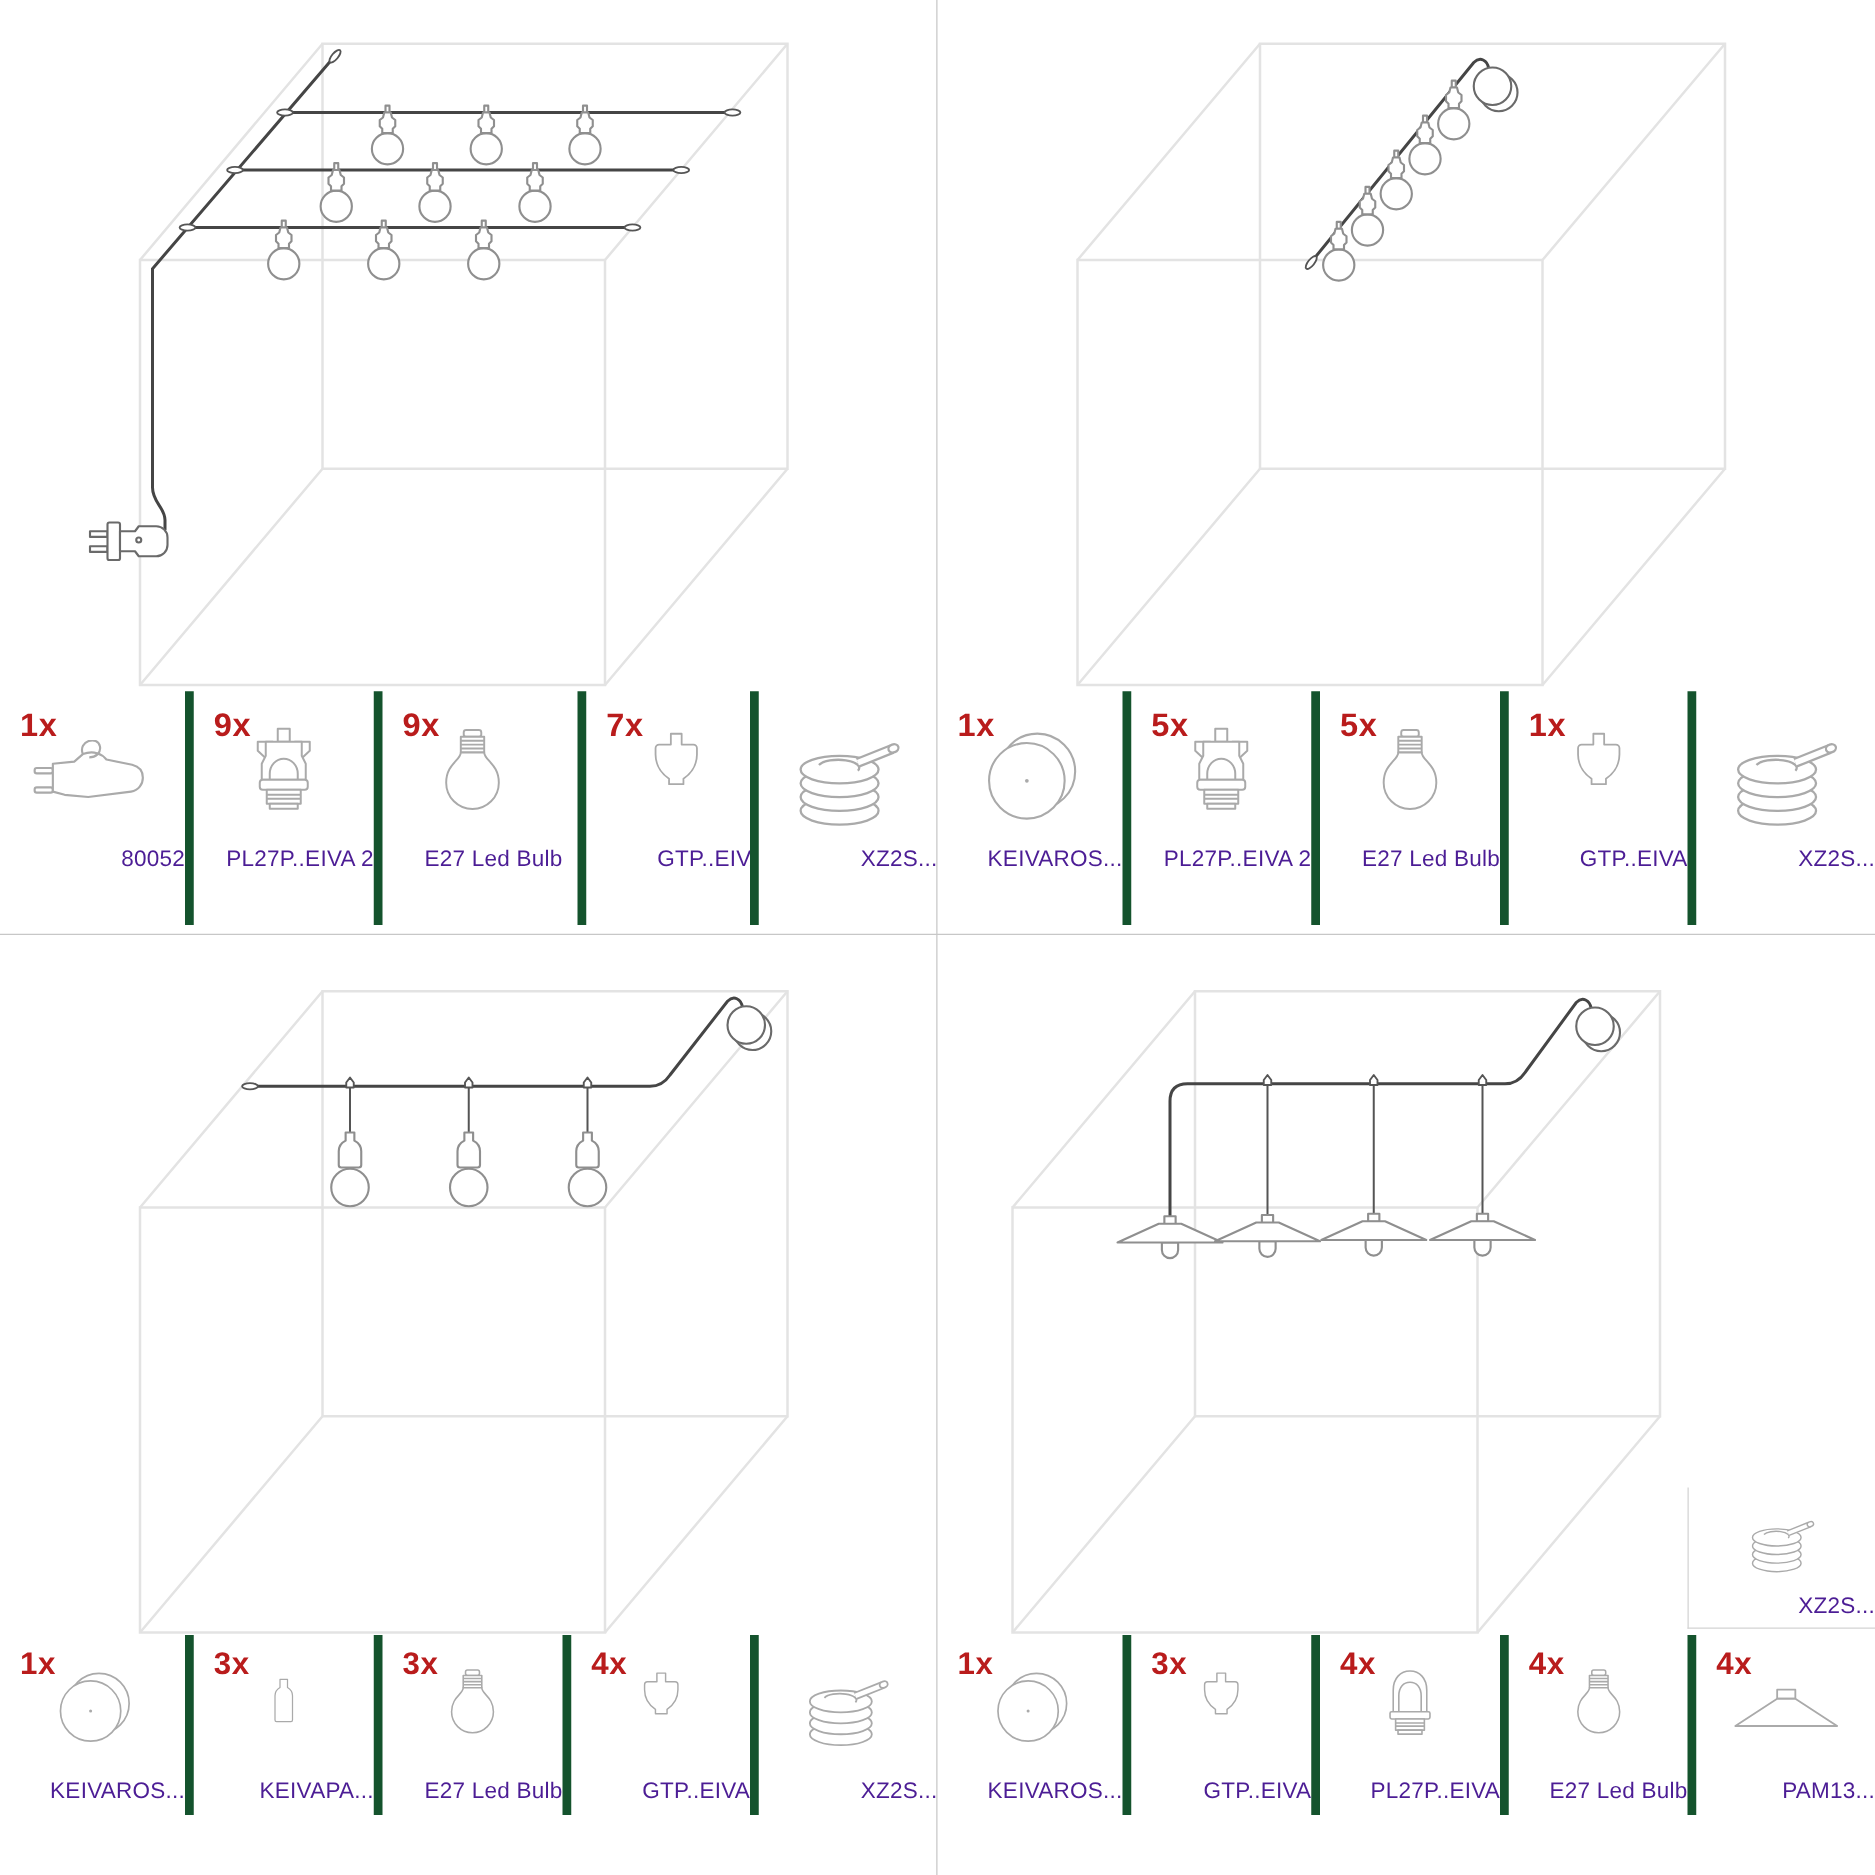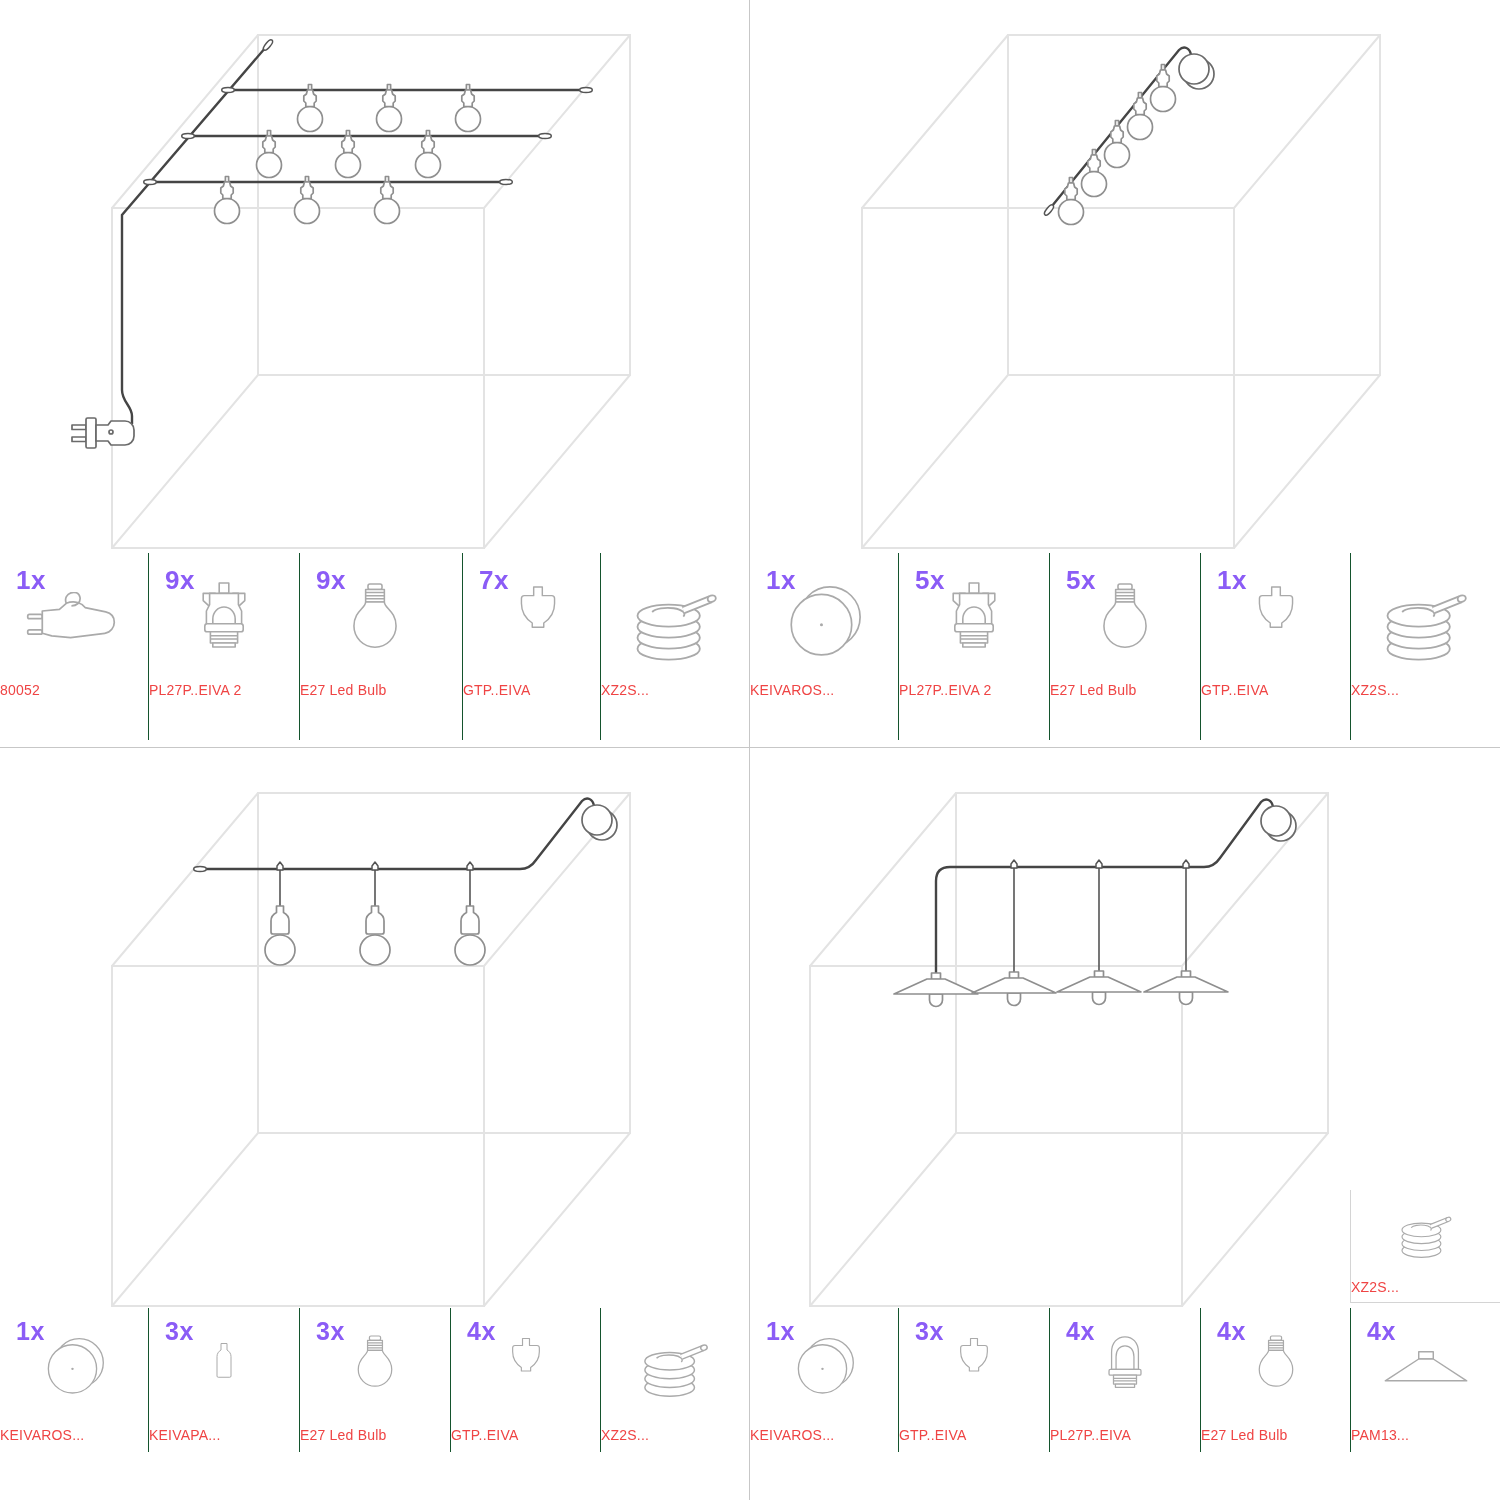--- a/index.html
+++ b/index.html
@@ -3,28 +3,28 @@
 <meta charset="utf-8">
 <style>
   *{margin:0;padding:0;box-sizing:border-box}
   html,body{width:1500px;height:1500px;background:#fff;font-family:"Liberation Sans",sans-serif}
   #canvas{position:absolute;left:0;top:0;width:1500px;height:1500px;overflow:hidden;background:#fff}
   #diagrams{position:absolute;left:0;top:0}
   .vdiv{position:absolute;left:749px;top:0;width:1px;height:1500px;background:#c7c7c7}
   .hdiv{position:absolute;left:0;top:747px;width:1500px;height:1px;background:#c7c7c7}
   .partsrow{position:absolute;left:0;top:0;width:100%;height:100%}
   .cell{position:absolute;background:#fff}
-  .cell.bordered{border-left:1px solid #14532d}
+  .cell.bordered{border-left:7px solid #14532d}
   .row-top .cell{top:553px;height:187px}
   .row-bottom .cell{top:1308px;height:144px}
-  .qty{position:absolute;top:12px;left:16px;font-size:26px;font-weight:bold;color:#8b5cf6;letter-spacing:.5px}
+  .qty{position:absolute;top:12px;left:16px;font-size:26px;font-weight:bold;color:#b91c1c;letter-spacing:.5px}
   .row-bottom .qty{top:9px;font-size:25px}
   .iconbox{position:absolute;left:0;right:0;top:10px;bottom:58px;display:flex;align-items:center;justify-content:center}
   .row-bottom .iconbox{top:4px;bottom:30px}
-  .label{position:absolute;left:0;right:0;bottom:42px;text-align:left;font-size:14px;color:#ef4444;letter-spacing:.2px;white-space:nowrap}
+  .label{position:absolute;left:0;right:0;bottom:42px;text-align:right;font-size:18px;color:#4c1d95;letter-spacing:.2px;white-space:nowrap}
   .row-bottom .label{bottom:9px}
   .cell-extra{position:absolute;left:1350px;top:1190px;width:150px;height:113px;background:#fff;border-left:1px solid #d4d4d4;border-bottom:1px solid #d4d4d4}
   .cell-extra .iconbox{top:4px;bottom:28px}
   .cell-extra .label{bottom:7px}
   .iconbox svg{display:block}
 </style>
 </head>
 <body>
 
 <div id="canvas">

